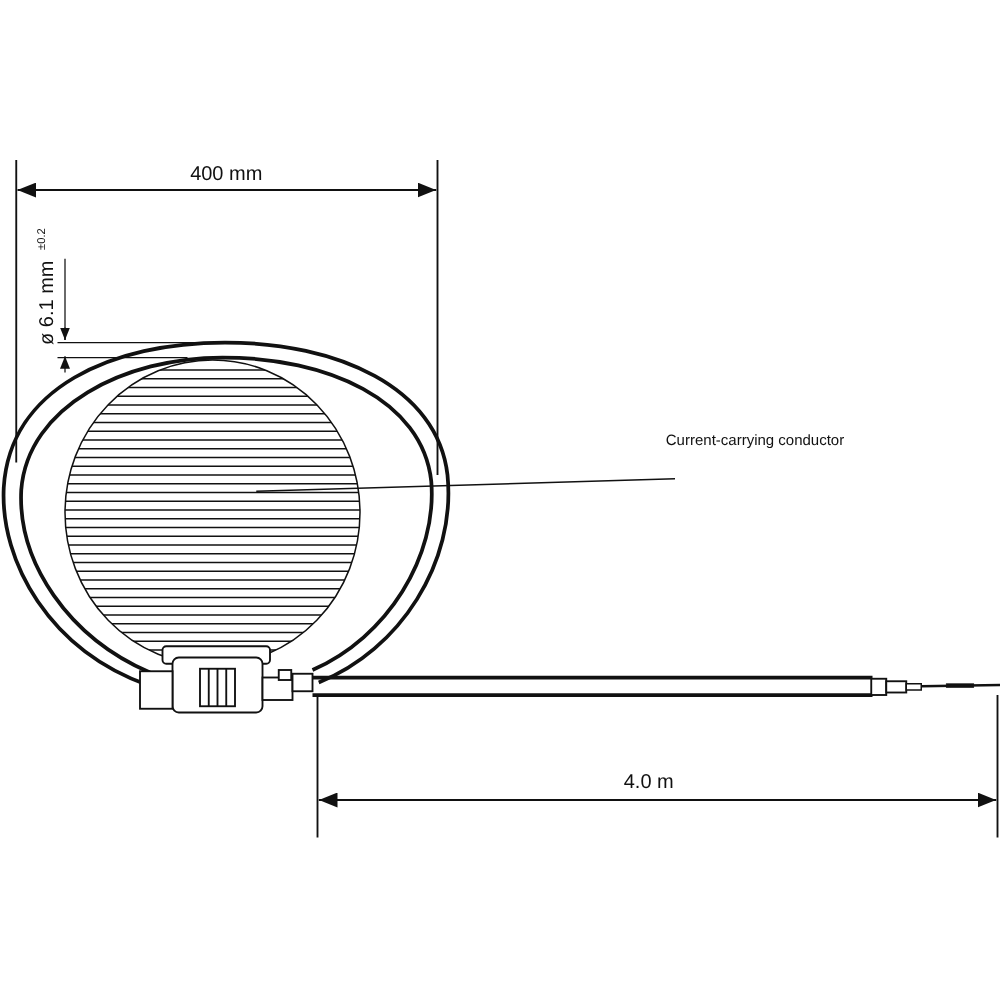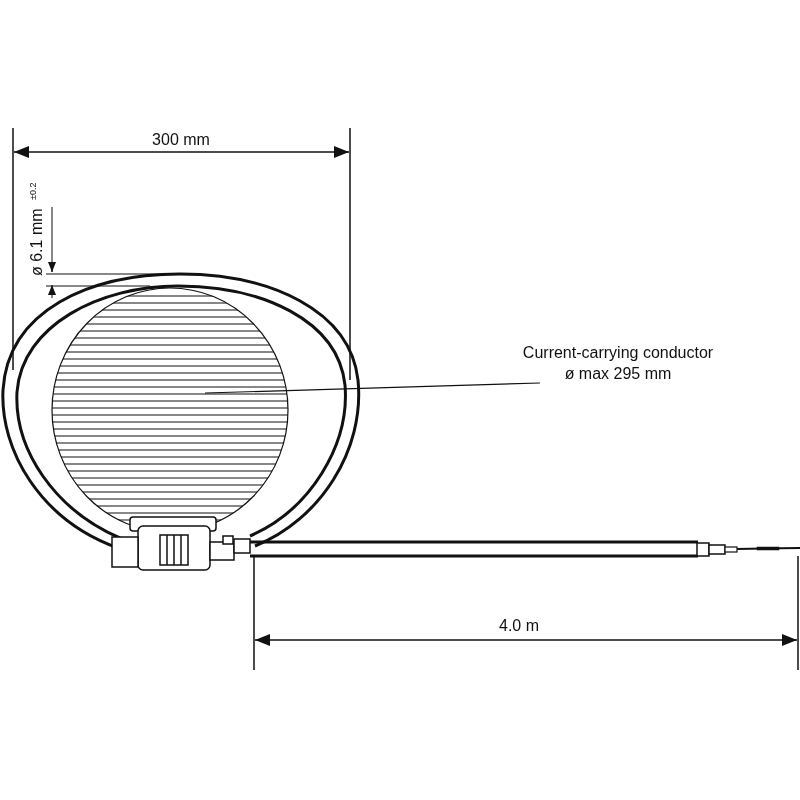--- a/index.html
+++ b/index.html
@@ -108,26 +108,25 @@
 
   <g>
     <line x1="254" y1="556" x2="254" y2="670" stroke="#111" stroke-width="1.5"></line>
     <line x1="798" y1="556" x2="798" y2="670" stroke="#111" stroke-width="1.5"></line>
     <line x1="255" y1="640" x2="797" y2="640" stroke="#111" stroke-width="1.5" marker-start="url(#arrL)" marker-end="url(#arrR)"></line>
   </g>
 
   <line x1="205" y1="393" x2="540" y2="383" stroke="#111" stroke-width="1.2"></line>
 </svg>
 
-<div class="lbl center" style="left:181px; top:131px;">300 mm</div>
+<div class="lbl center" style="left:181px; top:131px;">400 mm</div>
 
 <div class="lbl" style="left:28px; top:276px; transform-origin:0 0; transform: rotate(-90deg);">
   <span>ø 6.1 mm</span>
   <span style="font-size:15px;"></span>
   <sup style="font-size:9px; margin-left:4px;">±0.2</sup>
 </div>
 
-<div class="lbl center" style="left:618px; top:342px; font-size:16px; line-height:21px;">
+<div class="lbl center" style="left:604px; top:342px; font-size:12px; line-height:21px;">
   <div>Current-carrying conductor</div>
-  <div>ø max 295 mm</div>
 </div>
 
 <div class="lbl center" style="left:519px; top:617px;">4.0 m</div>
 
 </body></html>

